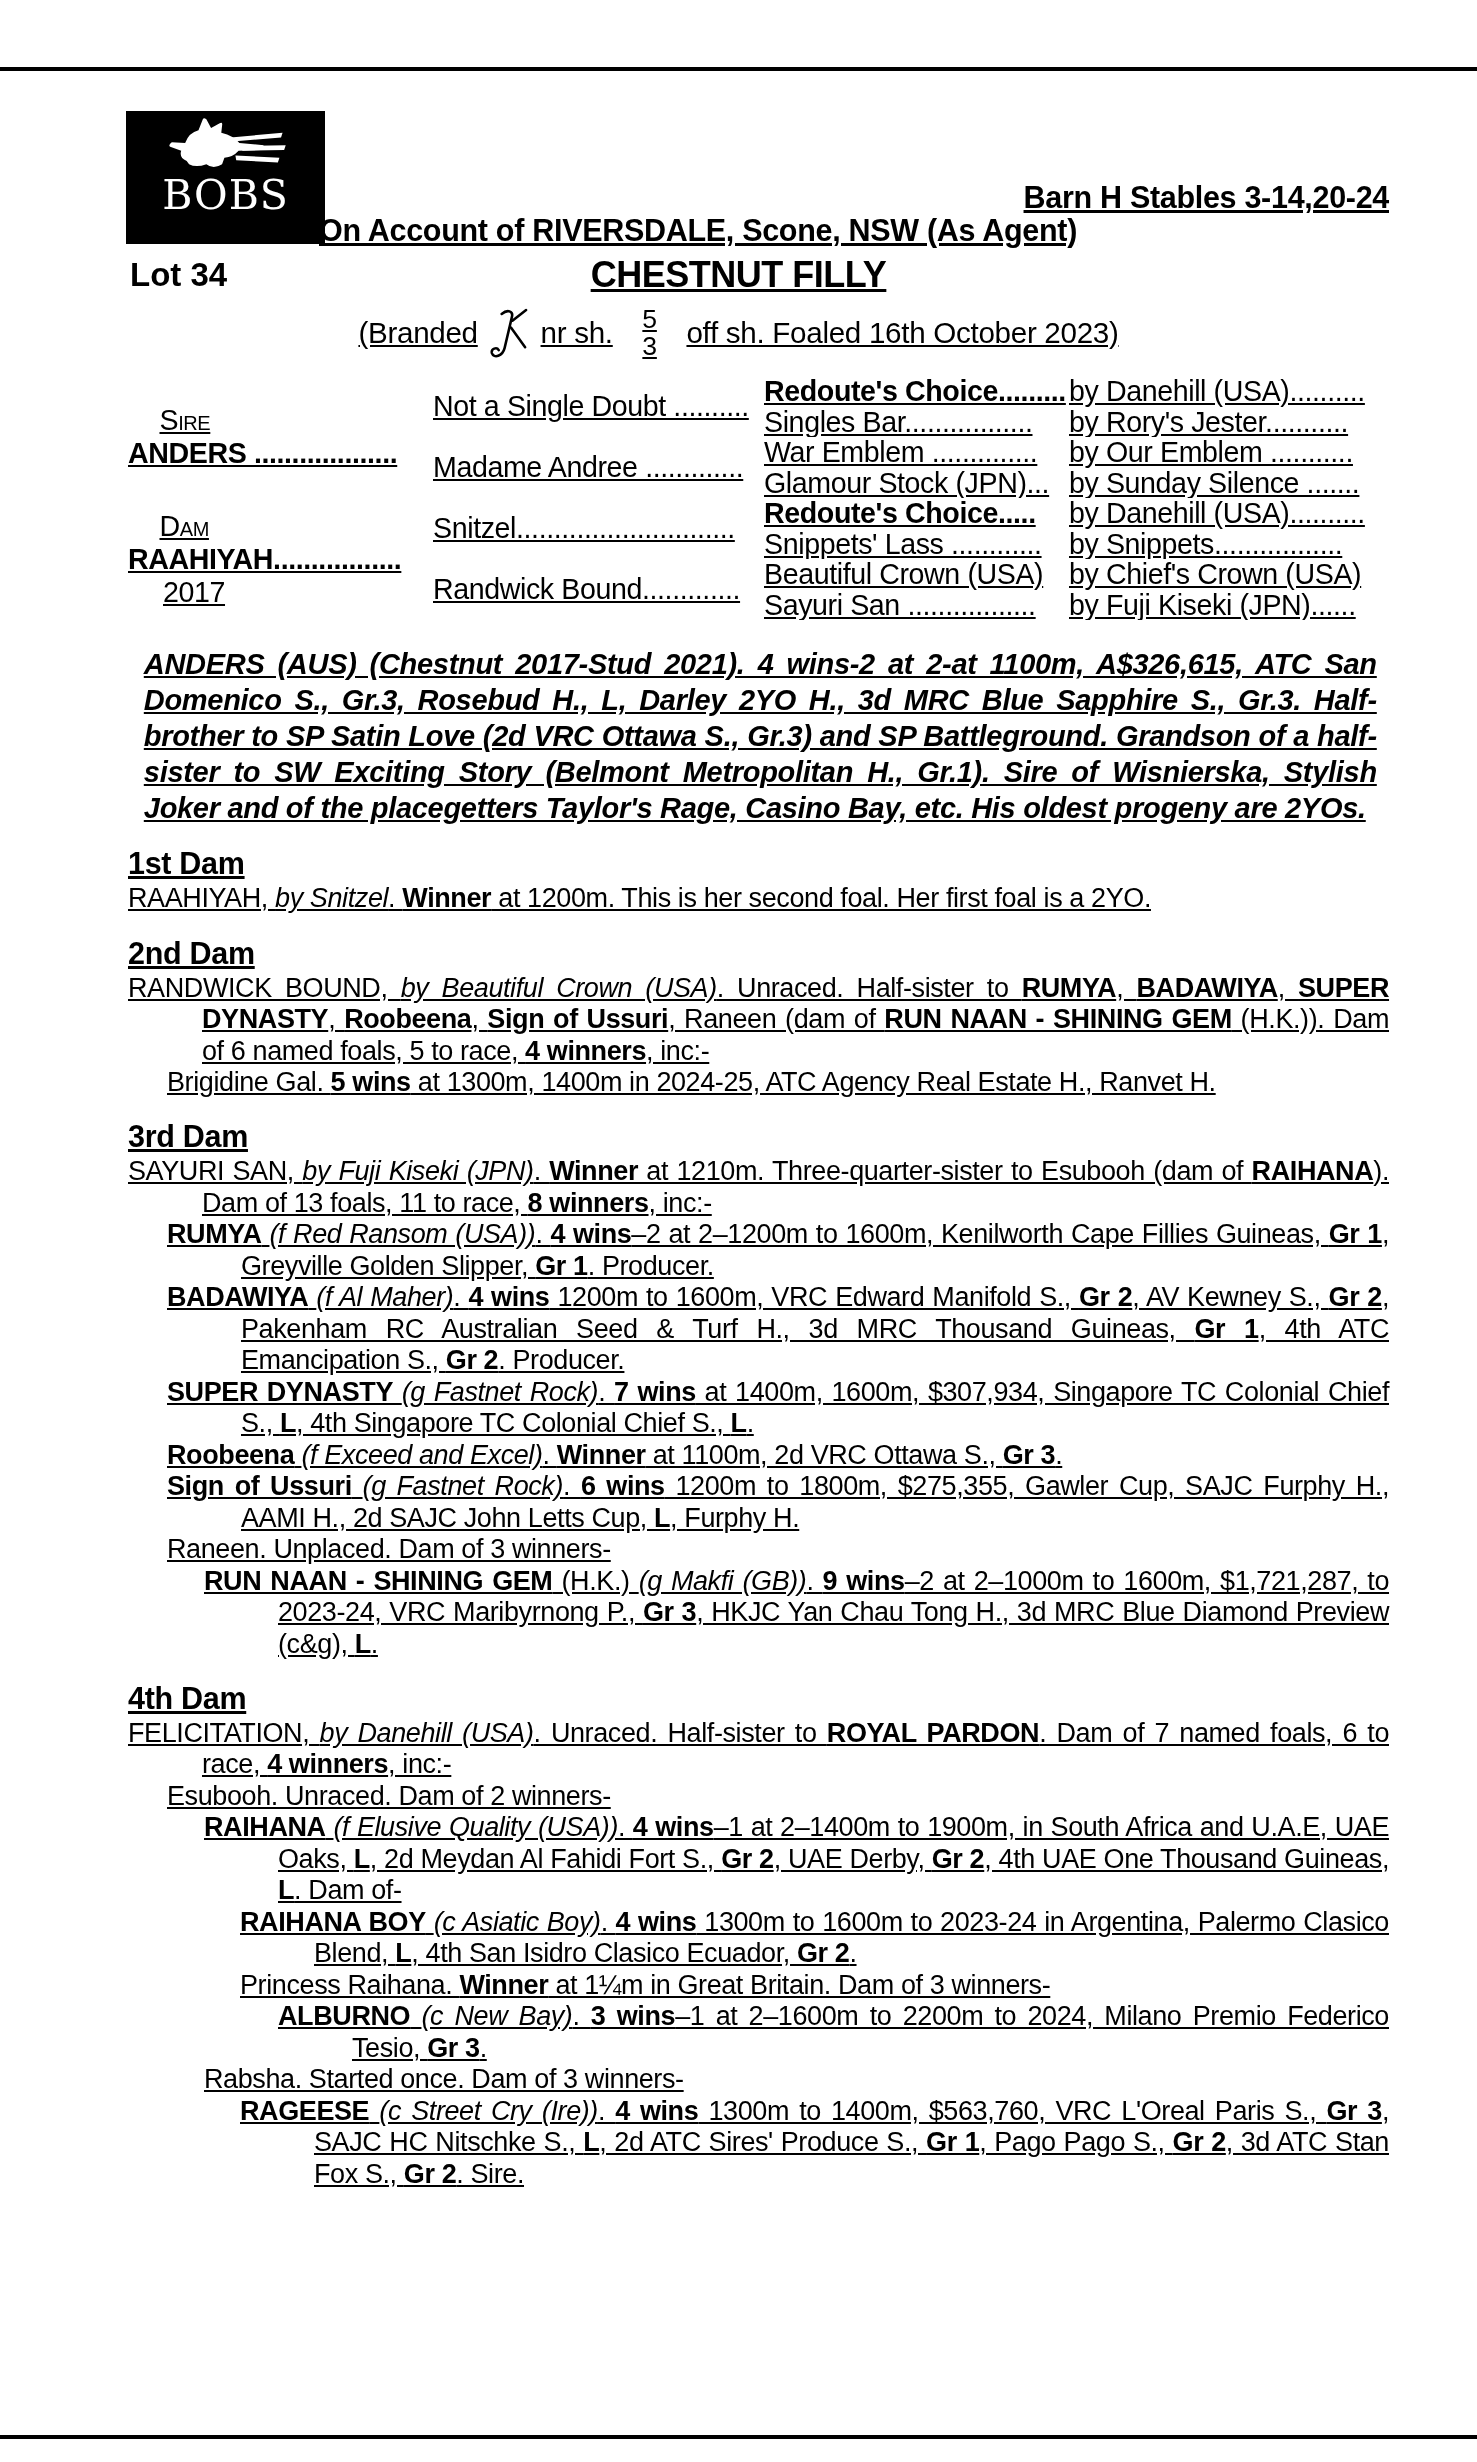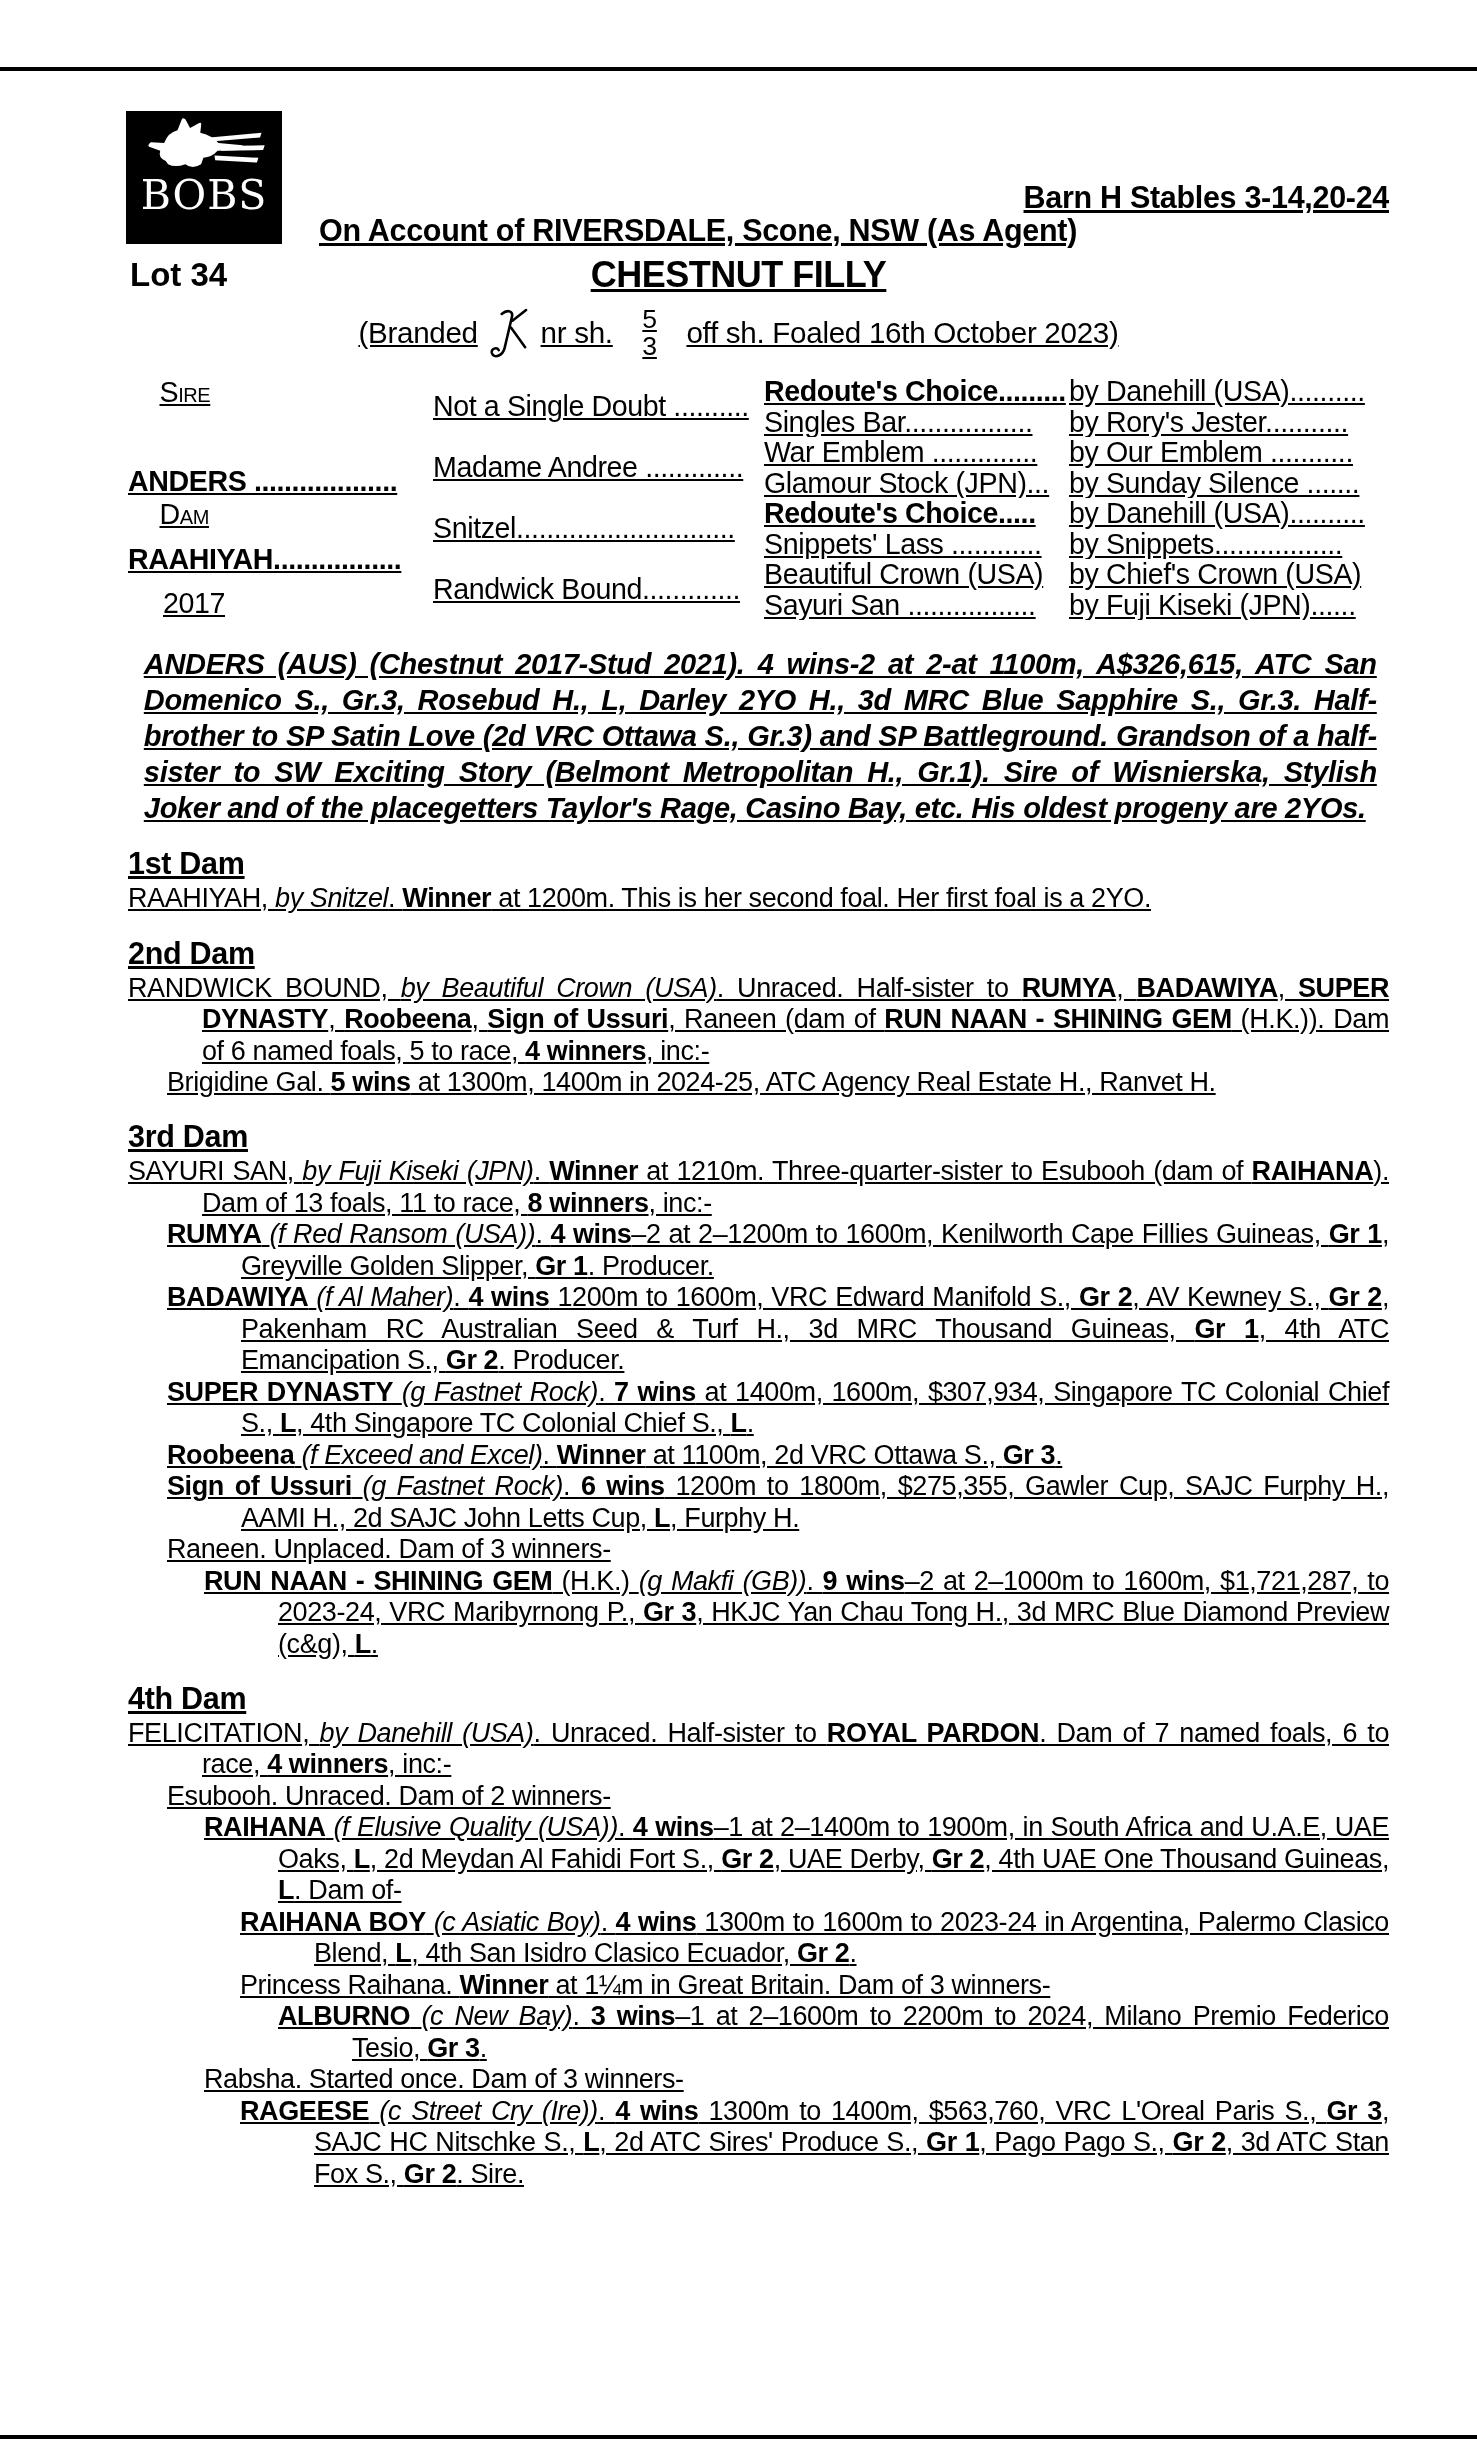--- a/index.html
+++ b/index.html
@@ -3,21 +3,21 @@
 <meta charset="utf-8">
 <style>
   html,body{margin:0;padding:0;background:#e8e8e8;}
   .page{width:1478px;height:2463px;position:relative;background:#ffffff;
         font-family:"Liberation Sans",sans-serif;color:#000;overflow:hidden;}
   .rule{position:absolute;left:0;width:1478px;height:3.9px;background:#000;}
   .rule-top{top:67px;}
   .rule-bottom{top:2435px;}
 
   
-  .logo{position:absolute;left:126px;top:111px;width:156px;height:133px;background:#000;
+  .logo{position:absolute;left:126px;top:111px;width:199px;height:133px;background:#000;
         color:#fff;text-align:center;}
   .logo .bobs{font-family:"DejaVu Serif","Liberation Serif",serif;font-size:41px;line-height:39px;letter-spacing:1px;}
   .logo .eligible{font-family:"DejaVu Serif","Liberation Serif",serif;font-size:12px;letter-spacing:4.9px;line-height:23.6px;margin-top:32px;}
 
   .content{position:absolute;left:128px;top:0;width:1261px;text-decoration:underline;}
 
   .barn-line{margin-top:181px;text-align:right;font-weight:bold;font-size:30.5px;line-height:32.5px;letter-spacing:-0.3px;}
   .account-line{margin-left:191px;font-weight:bold;font-size:30.5px;line-height:33px;letter-spacing:-0.3px;}
 
   .title-row{position:relative;height:43px;margin-top:7.9px;}
@@ -26,21 +26,21 @@
 
   .branded-row{width:1221px;margin-top:3.9px;display:flex;justify-content:center;align-items:center;
                font-size:29.6px;letter-spacing:-0.3px;height:63px;}
   .brand-mark{margin:0 9.9px 0 7.9px;}
   .frac{display:inline-flex;flex-direction:column;text-align:center;font-size:26.6px;line-height:26.6px;margin:0 29.6px;}
 
   
   .ped-table{margin-top:11.8px;display:grid;grid-template-columns:305px 331px 305px 319px;
              grid-auto-rows:30.5px;font-size:28.6px;letter-spacing:-0.4px;}
   .ped-table > div{white-space:nowrap;overflow:hidden;}
-  .g1{grid-column:1;display:flex;flex-direction:column;justify-content:space-between;}
+  .g1{grid-column:1;display:flex;flex-direction:column;justify-content:center;}
   .g1-sire{grid-row:1/5;}
   .g1-dam{grid-row:5/9;}
   .gen-label{font-variant:small-caps;padding-left:31.5px;font-size:28.6px;}
   .gen1-name{font-weight:bold;}
   .gen1-year{padding-left:35px;}
   .g2{grid-column:2;display:flex;align-items:center;}
   .g2.r12{grid-row:1/3;} .g2.r34{grid-row:3/5;} .g2.r56{grid-row:5/7;} .g2.r78{grid-row:7/9;}
   .g3{grid-column:3;line-height:30.5px;}
   .g4{grid-column:4;line-height:30.5px;}
   .bold{font-weight:bold;}

